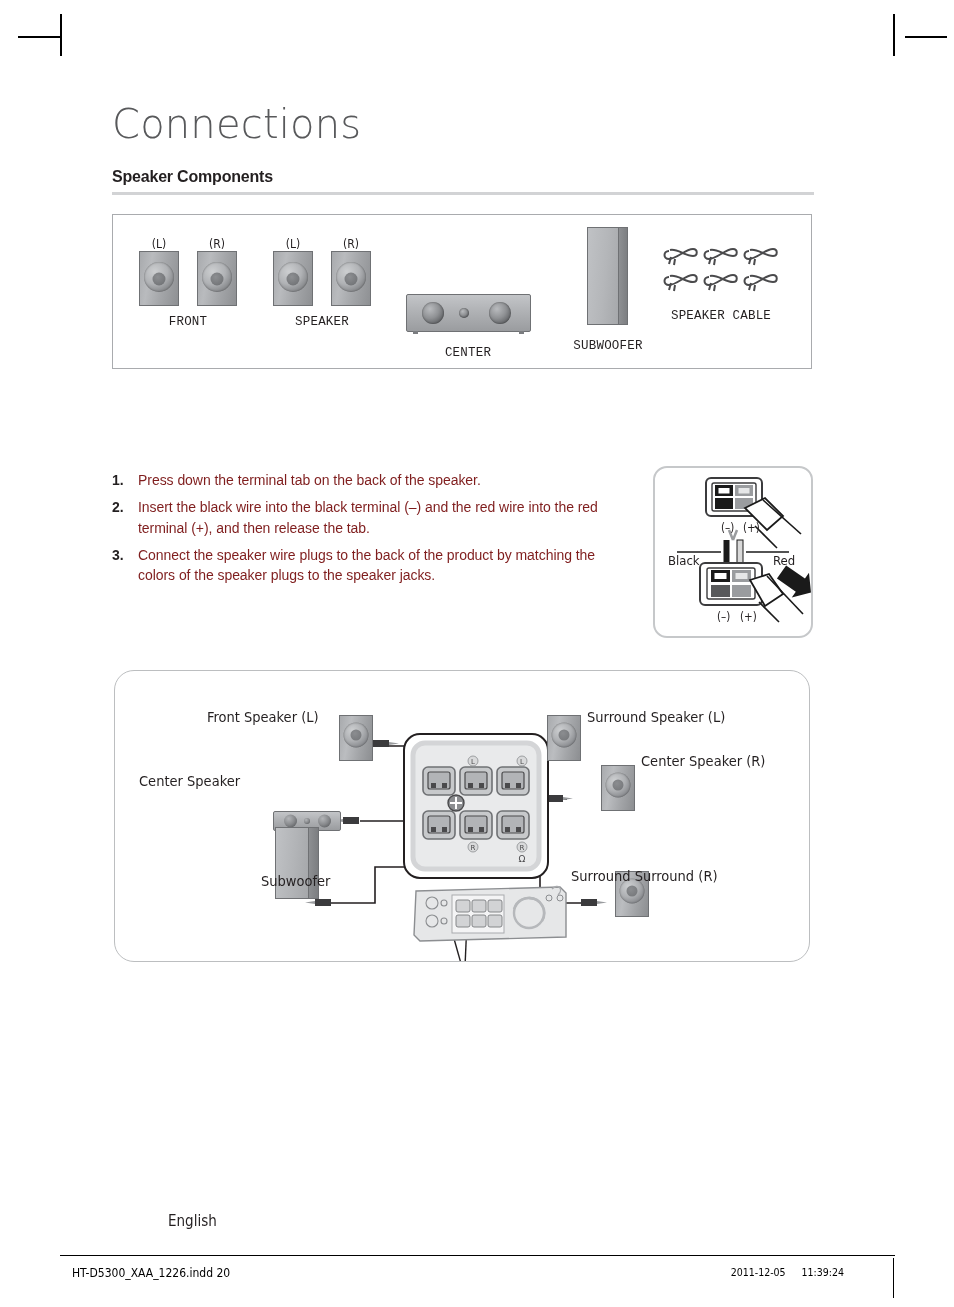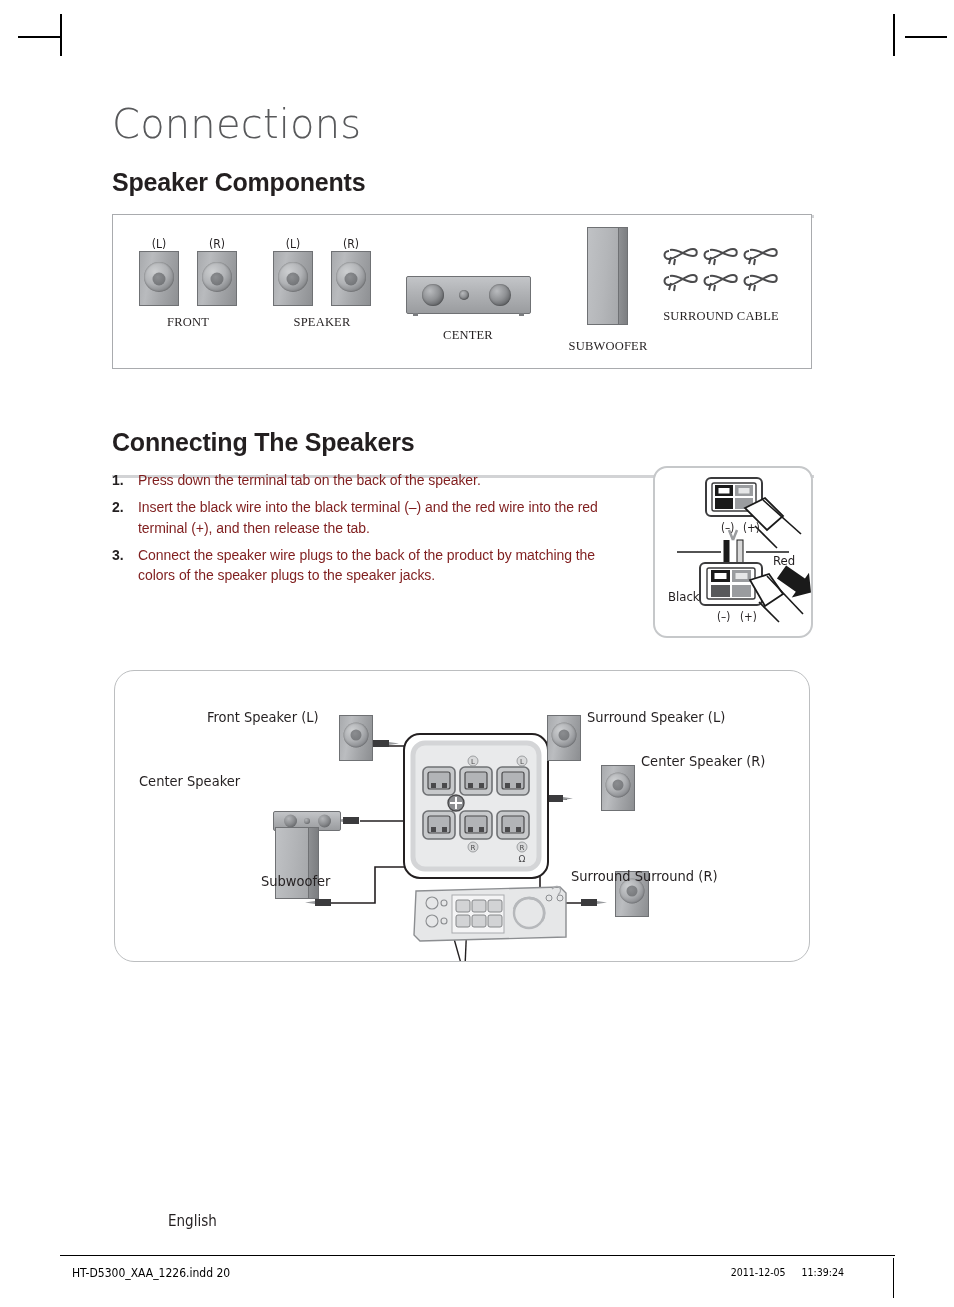--- a/index.html
+++ b/index.html
@@ -42,25 +42,25 @@
     line-height: 1;
   }
 
   
   .section {
     position: absolute;
     left: 112px;
     width: 702px;
   }
   .section-title {
-    font-size: 25px;
+    font-size: 16px;
     font-weight: bold;
     color: #231f20;
     letter-spacing: -0.2px;
-    padding-bottom: 18px;
+    padding-bottom: 6px;
   }
   .section-rule {
     height: 3px;
     background: #d2d3d5;
     width: 100%;
   }
 
   
   .components-box {
     position: absolute;
@@ -74,21 +74,21 @@
   }
 
   .comp {
     position: absolute;
     text-align: center;
   }
   .comp-label {
     font-size: 12.5px;
     color: #231f20;
     letter-spacing: 0.2px;
-    font-family: Liberation Serif, serif;
+    font-family: Liberation Mono, monospace;
     font-stretch: condensed;
     white-space: nowrap;
   }
   .lr-label {
     font-size: 12px;
     color: #231f20;
     font-family: "DejaVu Sans", sans-serif;
     font-stretch: condensed;
   }
 
@@ -387,21 +387,21 @@
           <div class="lr-label">(R)</div>
           <div class="sat">
               <div class="cone-out"></div>
               <div class="cone-in"></div>
             </div>
         </div>
       </div>
       <div class="comp-label" style="margin-top:9px;">SPEAKER</div>
     </div>
 
-    <div class="comp" style="left:285px; top:6px; width:140px;">
+    <div class="comp" style="left:285px; top:24px; width:140px;">
       <div style="height:55px;"></div>
       <div style="display:flex; justify-content:center;">
         <div class="center-spk">
           <div class="drv big" style="left:15px;"></div>
           <div class="drv small" style="left:52px;"></div>
           <div class="drv big" style="left:82px;"></div>
           <div class="foot" style="left:6px;"></div>
           <div class="foot" style="right:6px;"></div>
         </div>
       </div>
@@ -458,29 +458,25 @@
           </svg>
           <svg class="cable-icon" viewBox="0 0 36 24">
             <g fill="none" stroke="#4a4a4c" stroke-width="2">
               <path d="M6 8 C 0 8, 0 16, 6 16 C 14 16, 22 6, 30 6 C 35 6, 35 13, 30 13 C 22 13, 14 5, 7 7"></path>
               <path d="M8 14 L 6 21"></path>
                 <path d="M12 16 L 11 22"></path>
             </g>
           </svg>
         </div>
       </div>
-      <div class="comp-label" style="margin-top:16px;">SURROUND CABLE</div>
+      <div class="comp-label" style="margin-top:16px;">SPEAKER CABLE</div>
     </div>
 
   </div>
 
-  <div class="section" style="top:428px;">
-    <div class="section-title">Connecting The Speakers</div>
-    <div class="section-rule"></div>
-  </div>
 
   <div class="steps">
     <div class="step">
       <div class="step-num">1.</div>
       <div class="step-text">Press down the terminal tab on the back of the speaker.</div>
     </div>
     <div class="step">
       <div class="step-num">2.</div>
       <div class="step-text">Insert the black wire into the black terminal (–) and the red wire into the red terminal (+), and then release the tab.</div>
     </div>
@@ -536,21 +532,21 @@
         <path d="M112 108 L148 146" stroke="#1a1a1a" stroke-width="1.6" fill="none"></path>
         <path d="M104 134 L124 154" stroke="#1a1a1a" stroke-width="1.6" fill="none"></path>
       </g>
       <path d="M124 104 L147 104 L147 97 L160 112 L147 127 L147 120 L124 120 Z" transform="rotate(35 138 112)" fill="#1a1a1a"></path>
     </svg>
 
     <div class="detail-label" style="left:66px;  top:53px;">(–)</div>
     <div class="detail-label" style="left:88px;  top:53px;">(+)</div>
     <div class="detail-label" style="left:62px;  top:142px;">(–)</div>
     <div class="detail-label" style="left:85px;  top:142px;">(+)</div>
-    <div class="detail-label" style="left:13px;  top:85px; font-size:13px;margin-top:36px;">Black</div>
+    <div class="detail-label" style="left:13px;  top:85px; font-size:13px;">Black</div>
     <div class="detail-label" style="left:118px; top:85px; font-size:13px;">Red</div>
   </div>
 
   <div class="diagram-box">
 
     <svg width="694" height="290" viewBox="0 0 694 290" style="position:absolute; left:0; top:0;">
       <g fill="none" stroke="#231f20" stroke-width="1.6">
 
         <path d="M271 75 L345 75 L345 134"></path>
 

